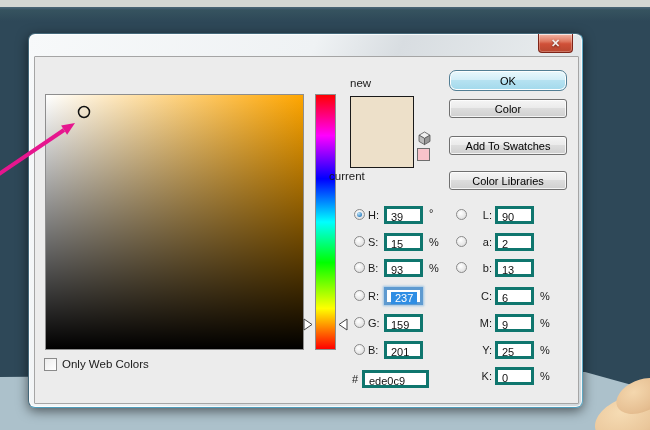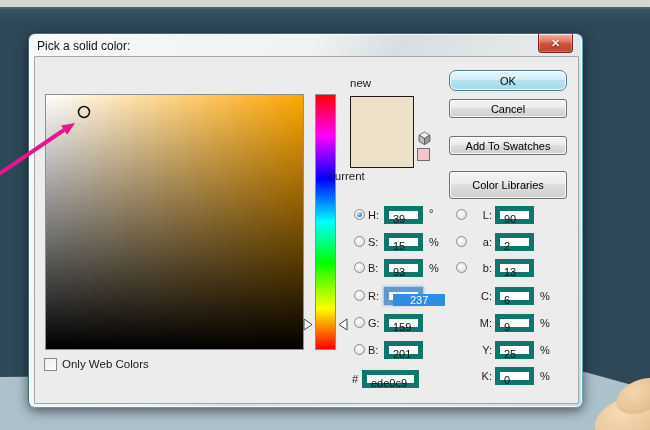--- a/index.html
+++ b/index.html
@@ -56,45 +56,44 @@
        background:linear-gradient(#eaf8fc 0%,#d3eef8 45%,#b6e2f1 50%,#a2d9ec 100%);
        box-shadow:inset 0 0 0 1px #fdfefe;border-radius:7px;}
 
   
   .row{height:19px;font-size:11px;color:#1a1a1a;}
   .radio{width:11px;height:11px;border-radius:50%;border:1px solid #8a8a8a;box-sizing:border-box;
          background:radial-gradient(circle at 40% 35%,#ffffff 0%,#e3e3e3 70%,#c2c2c2 100%);}
   .radio.checked::after{content:"";position:absolute;left:2px;top:2px;width:5px;height:5px;border-radius:50%;
          background:radial-gradient(circle at 35% 30%,#bfe4f7 0%,#2e7fc2 75%);}
   .flabel{font-size:11px;color:#1a1a1a;}
-  .finput{width:39px;height:18px;background:#fff;border:5px solid #0f766e;box-sizing:border-box;
+  .finput{width:39px;height:18px;background:#fff;border:3px solid #0f766e;box-sizing:border-box;
           font-size:11px;line-height:16px;padding-left:4px;color:#111;}
   .finput.focused{border-color:#5e9ad0;box-shadow:0 0 2px 1px rgba(90,160,220,.55);}
-  .sel{background:#2f8ee4;color:#fff;padding:0 17px;}
+  .sel{background:#2f8ee4;color:#fff;padding:0 4px;}
   .funit{font-size:11px;color:#1a1a1a;}
   .lbl-r{display:inline-block;width:24px;text-align:right;}
 
   .checkbox{left:9px;top:301px;width:13px;height:13px;border:1px solid #8a8a8a;box-sizing:border-box;
             background:linear-gradient(135deg,#ececec,#ffffff);}
   .cb-label{left:27px;top:301px;font-size:11.5px;color:#1a1a1a;}
 
   .overlay{left:0;top:0;width:650px;height:430px;pointer-events:none;}
 </style>
 </head>
 <body>
 
 <div class="stage">
   <div class="abs bg-strip"></div>
   <div class="abs bg-teal"></div>
   <div class="abs bg-light"></div>
   <div class="abs blob blob1"></div>
   <div class="abs blob blob2"></div>
 
   <div class="abs dialog">
-    <div class="abs title">Pick a solid color:</div>
     <div class="abs close-btn">
       <span>✕</span>
     </div>
 
     <div class="abs client">
 
       <div class="abs colorfield"></div>
       <div class="abs huestrip"></div>
       <svg class="abs hue-arrow" style="left:268px;top:261px">
         <polygon points="1,1 9,6.5 1,12" fill="#ffffff" stroke="#444" stroke-width="1"></polygon>
@@ -108,23 +107,23 @@
       <div class="abs swatch-label" style="left:294px;top:113px;width:82px">current</div>
 
       <svg class="abs" style="left:382px;top:74px" width="15" height="15" viewBox="0 0 15 15">
         <polygon points="7.5,1 13,4.2 7.5,7.4 2,4.2" fill="#efefef" stroke="#555" stroke-width="0.8"></polygon>
         <polygon points="2,4.2 7.5,7.4 7.5,13.6 2,10.4" fill="#bdbdbd" stroke="#555" stroke-width="0.8"></polygon>
         <polygon points="13,4.2 7.5,7.4 7.5,13.6 13,10.4" fill="#989898" stroke="#555" stroke-width="0.8"></polygon>
       </svg>
       <div class="abs pink-swatch"></div>
 
       <div class="abs btn btn-ok" style="left:414px;top:13px;height:21px">OK</div>
-      <div class="abs btn" style="left:414px;top:42px;height:19px">Cancel</div>
+      <div class="abs btn" style="left:414px;top:42px;height:19px">Color</div>
       <div class="abs btn" style="left:414px;top:79px;height:19px">Add To Swatches</div>
-      <div class="abs btn" style="left:414px;top:114px;height:28px">Color Libraries</div>
+      <div class="abs btn" style="left:414px;top:114px;height:19px">Color Libraries</div>
 
       <div class="abs row" style="left:319px;top:149px;width:120px">
         <span class="abs radio checked" style="left:0;top:3px"></span>
         <span class="abs flabel" style="left:14px;top:3px">H:</span>
         <div class="abs finput" style="left:30px;top:0"><span>39</span></div>
         <span class="abs funit" style="left:75px;top:1px">°</span>
       </div>
       <div class="abs row" style="left:319px;top:176px;width:120px">
         <span class="abs radio" style="left:0;top:3px"></span>
         <span class="abs flabel" style="left:14px;top:3px">S:</span>
@@ -147,21 +146,21 @@
         <span class="abs flabel" style="left:14px;top:3px">G:</span>
         <div class="abs finput" style="left:30px;top:0"><span>159</span></div>
       </div>
       <div class="abs row" style="left:319px;top:284px;width:120px">
         <span class="abs radio" style="left:0;top:3px"></span>
         <span class="abs flabel" style="left:14px;top:3px">B:</span>
         <div class="abs finput" style="left:30px;top:0"><span>201</span></div>
       </div>
       <div class="abs row" style="left:317px;top:313px;width:120px">
         <span class="abs flabel" style="left:0;top:3px">#</span>
-        <div class="abs finput" style="left:10px;top:0;width:57px"><span>ede0c9</span></div>
+        <div class="abs finput" style="left:10px;top:0;width:67px"><span>ede0c9</span></div>
       </div>
 
       <div class="abs row" style="left:421px;top:149px;width:110px">
         <span class="abs radio" style="left:0;top:3px"></span>
         <span class="abs flabel lbl-r" style="left:12px;top:3px">L:</span>
         <div class="abs finput" style="left:39px;top:0"><span>90</span></div>
       </div>
       <div class="abs row" style="left:421px;top:176px;width:110px">
         <span class="abs radio" style="left:0;top:3px"></span>
         <span class="abs flabel lbl-r" style="left:12px;top:3px">a:</span>

